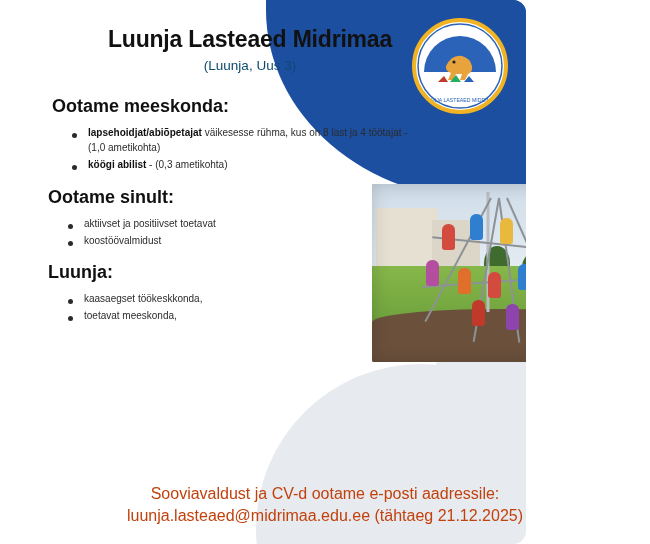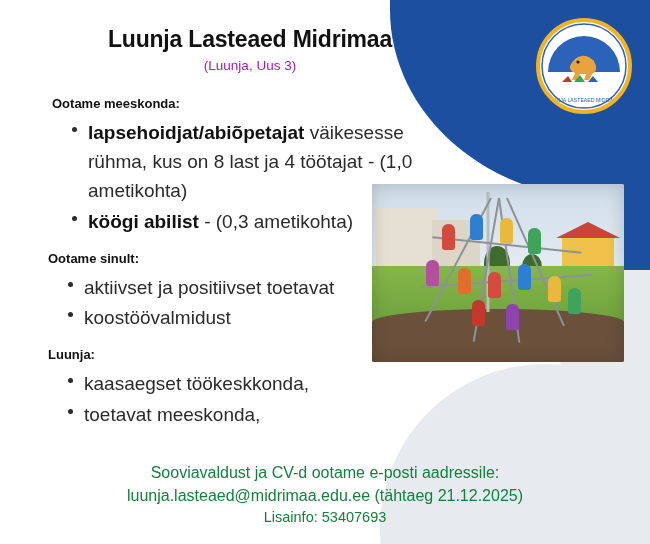--- a/index.html
+++ b/index.html
@@ -6,24 +6,25 @@
   html, body {
     margin: 0;
     padding: 0;
     width: 650px;
     height: 544px;
     overflow: hidden;
     font-family: "Liberation Sans", sans-serif;
   }
   #poster {
     position: relative;
-    width: 650px;
+    width: 526px;
     height: 544px;
     background: #ffffff;
     overflow: hidden;
+    border-radius: 13px;
   }
 
   
   .blue-blob {
     position: absolute;
     top: -60px;
     right: -40px;
     width: 300px;
     height: 260px;
     background: #1d4fa0;
@@ -101,49 +102,49 @@
   .header h1 {
     margin: 0;
     font-size: 23px;
     font-weight: bold;
     color: #111111;
     letter-spacing: -0.2px;
   }
   .header .subtitle {
     margin-top: 5px;
     font-size: 13.5px;
-    color: #a21caf;
+    color: #0c4a6e;
   }
 
   
   .content {
     position: absolute;
     top: 96px;
     left: 0;
     width: 650px;
     z-index: 4;
   }
   .section-title {
-    font-size: 13px;
+    font-size: 18px;
     font-weight: bold;
     color: #111111;
     margin: 0 0 8px 0;
   }
   .sec {
     padding-left: 52px;
   }
   .sec.narrow { padding-left: 48px; }
   ul.bullets {
     margin: 0 0 0 0;
     padding: 0 0 0 36px;
     list-style: none;
   }
   ul.bullets li {
     position: relative;
-    font-size: 19px;
+    font-size: 10px;
     line-height: 1.52;
     color: #2b2b2b;
     margin-bottom: 2px;
     max-width: 330px;
   }
   ul.bullets li::before {
     content: "";
     position: absolute;
     left: -16px;
     top: 8px;
@@ -221,21 +222,21 @@
   .footer {
     position: absolute;
     left: 0;
     bottom: 16px;
     width: 650px;
     text-align: center;
     z-index: 4;
   }
   .footer .line {
     font-size: 16px;
-    color: #15803d;
+    color: #c2410c;
     line-height: 1.42;
   }
   .footer .line.small {
     font-size: 14.5px;
   }
 </style>
 </head>
 <body>
 
 <div id="poster">
@@ -325,16 +326,15 @@
         <li><span>kaasaegset töökeskkonda,</span></li>
         <li><span>toetavat meeskonda,</span></li>
       </ul>
     </div>
 
   </div>
 
   <div class="footer">
     <div class="line">Sooviavaldust ja CV-d ootame e-posti aadressile:</div>
     <div class="line">luunja.lasteaed@midrimaa.edu.ee (tähtaeg 21.12.2025)</div>
-    <div class="line small">Lisainfo: 53407693</div>
   </div>
 
 </div>
 
 </body></html>

